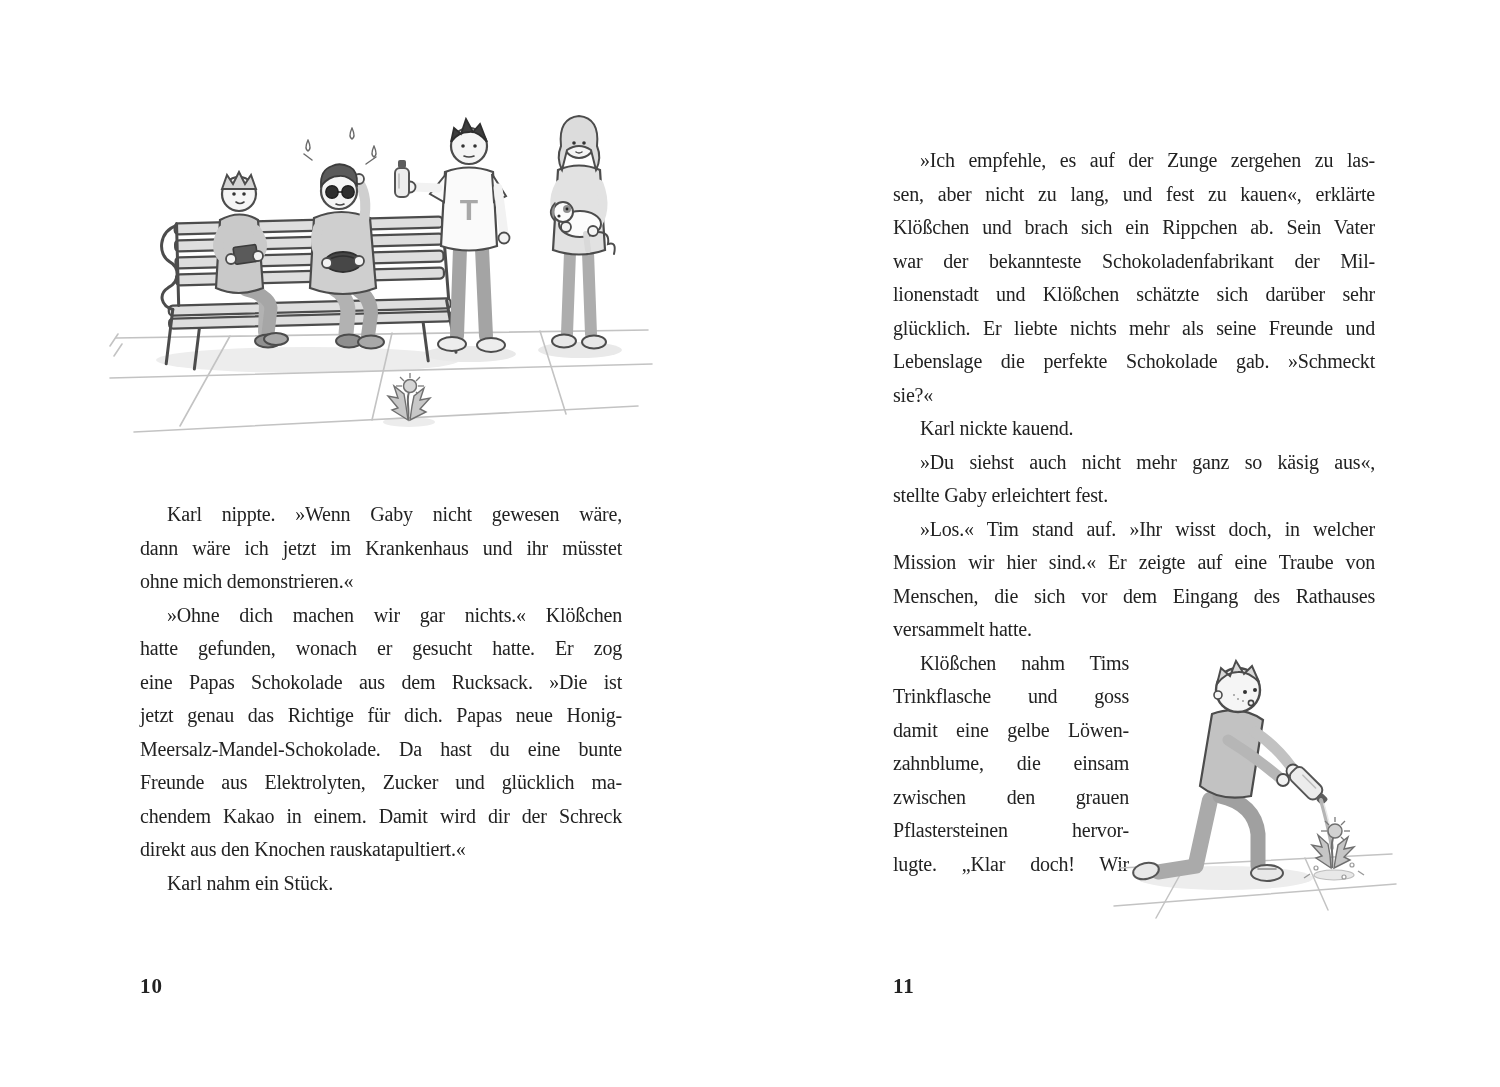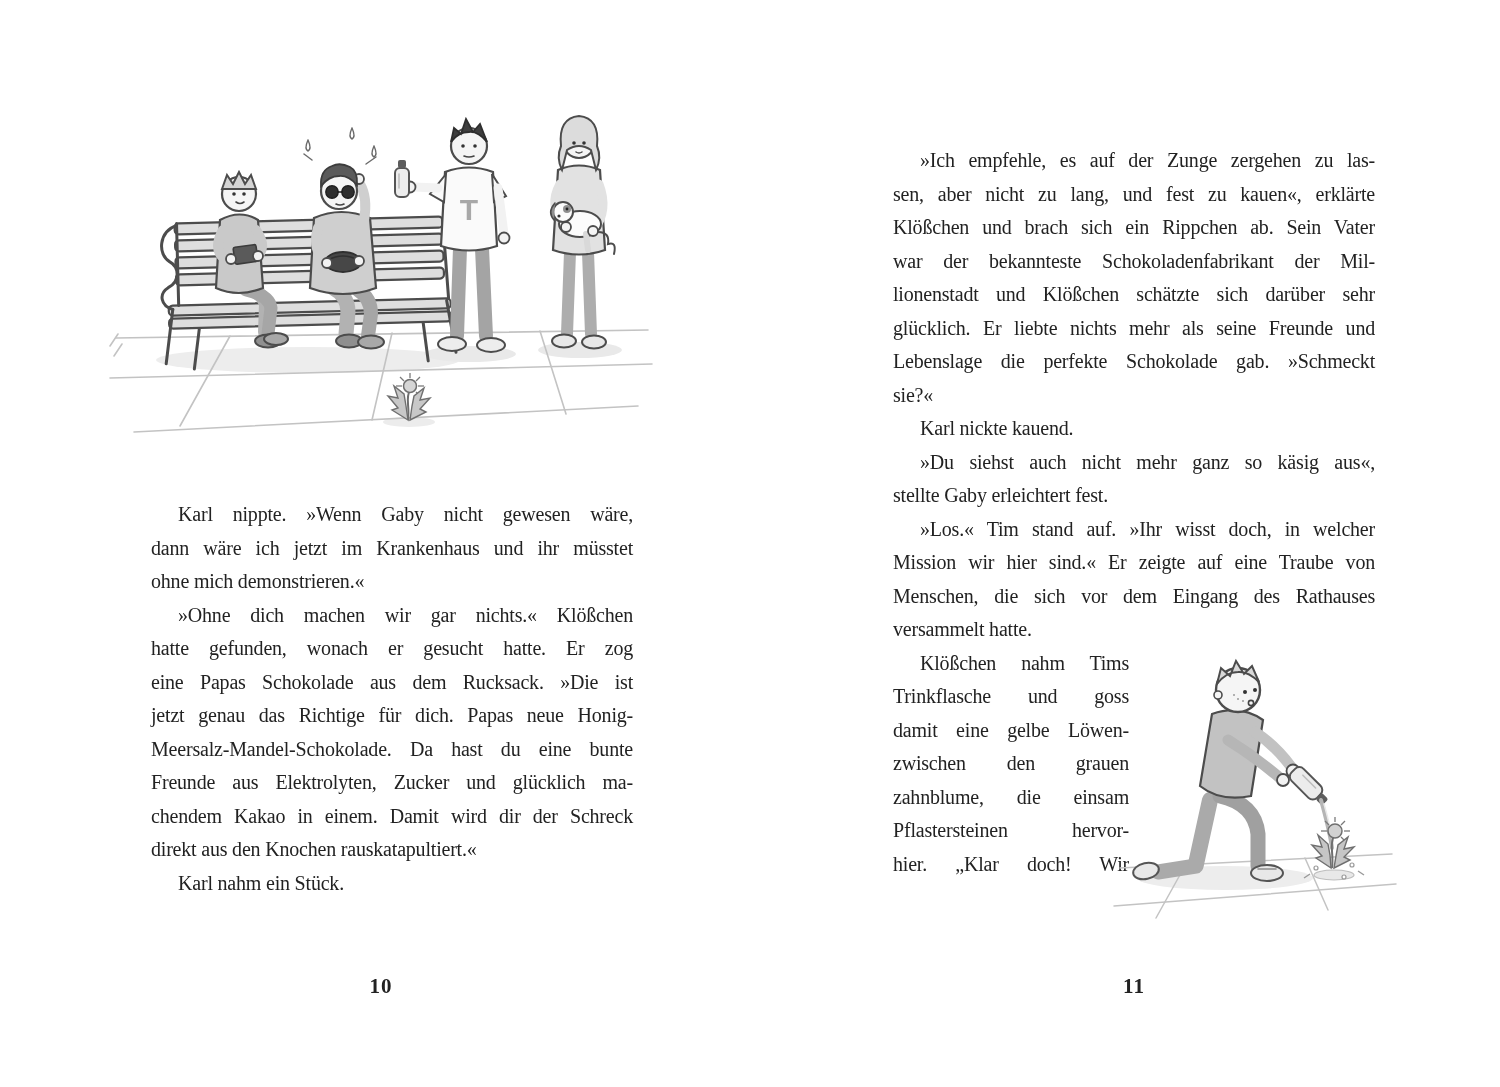--- a/index.html
+++ b/index.html
@@ -6,32 +6,32 @@
   html, body { margin: 0; padding: 0; }
   body {
     width: 1500px; height: 1087px;
     background: #ffffff;
     font-family: "Liberation Serif", "DejaVu Serif", serif;
     color: #222222;
   }
   .spread { position: relative; width: 1500px; height: 1087px; background: #ffffff; overflow: hidden; }
 
   .text-block { position: absolute; font-size: 20px; line-height: 33.5px; letter-spacing: -0.2px; }
-  .tb-left  { left: 140px; top: 498px; width: 482px; margin-left: 11px; }
+  .tb-left  { left: 140px; top: 498px; width: 482px; }
   .tb-right { left: 893px; top: 130px; width: 482px; margin-top: 14px; }
   .narrow { width: 236px; }
 
   .para { margin: 0; }
   .line { text-align: justify; text-align-last: justify; }
   .line.flush { text-align-last: left; }
   .line.indent { text-indent: 27px; }
 
   .pagenum {
     position: absolute; top: 974px; width: 482px;
-    text-align: center; font-size: 21px; font-weight: bold; letter-spacing: 1px;
+    text-align: left; font-size: 21px; font-weight: bold; letter-spacing: 1px;
   }
   .pn-left { left: 140px; }
   .pn-right { left: 893px; }
 
   .illus { position: absolute; }
   .illus-left  { left: 108px;  top: 88px;  width: 548px; height: 378px; }
   .illus-right { left: 1100px; top: 628px; width: 300px; height: 302px; }
   svg { display: block; width: 100%; height: 100%; }
 </style>
 </head>
@@ -244,24 +244,24 @@
           <div class="line">Mission wir hier sind.« Er zeigte auf eine Traube von</div>
           <div class="line">Menschen, die sich vor dem Eingang des Rathauses</div>
           <div class="line flush">versammelt hatte.</div>
         </div>
       </div>
     <div class="narrow">
         <div class="para">
           <div class="line indent">Klößchen nahm Tims</div>
           <div class="line">Trinkflasche und goss</div>
           <div class="line">damit eine gelbe Löwen-</div>
+          <div class="line">zahnblume, die einsam</div>
           <div class="line">zwischen den grauen</div>
-          <div class="line">zahnblume, die einsam</div>
           <div class="line">Pflastersteinen hervor-</div>
-          <div class="line">hier. „Klar doch! Wir</div>
+          <div class="line">lugte. „Klar doch! Wir</div>
         </div>
       </div>
   </div>
 
   <div class="illus illus-right">
     <svg viewBox="0 0 300 302" xmlns="http://www.w3.org/2000/svg">
       <ellipse cx="125" cy="250" rx="88" ry="12" fill="#ededed"></ellipse>
       <g stroke="#c3c3c3" stroke-width="1.5" fill="none" stroke-linecap="round">
         <path d="M20 240 L292 226"></path>
         <path d="M14 278 L296 256"></path>

